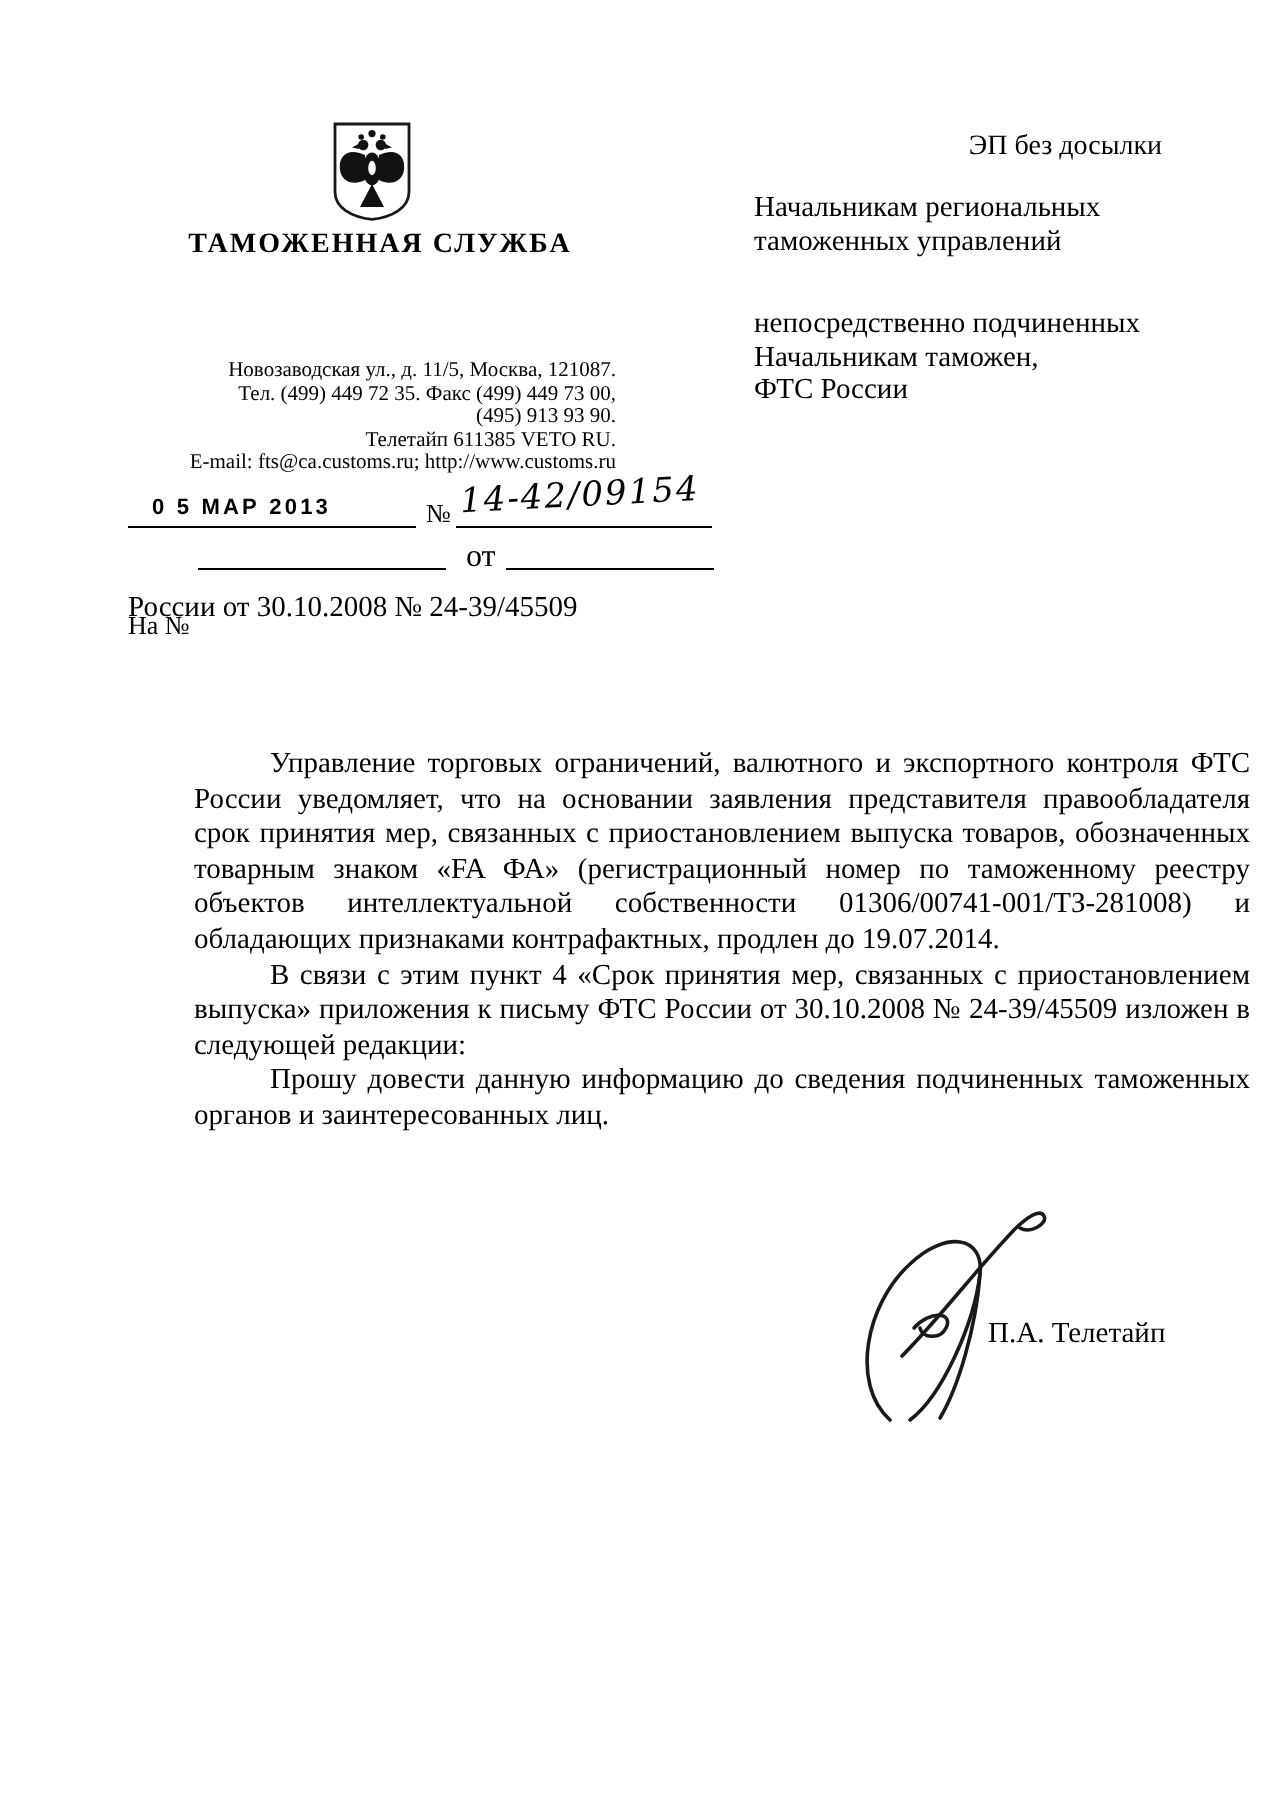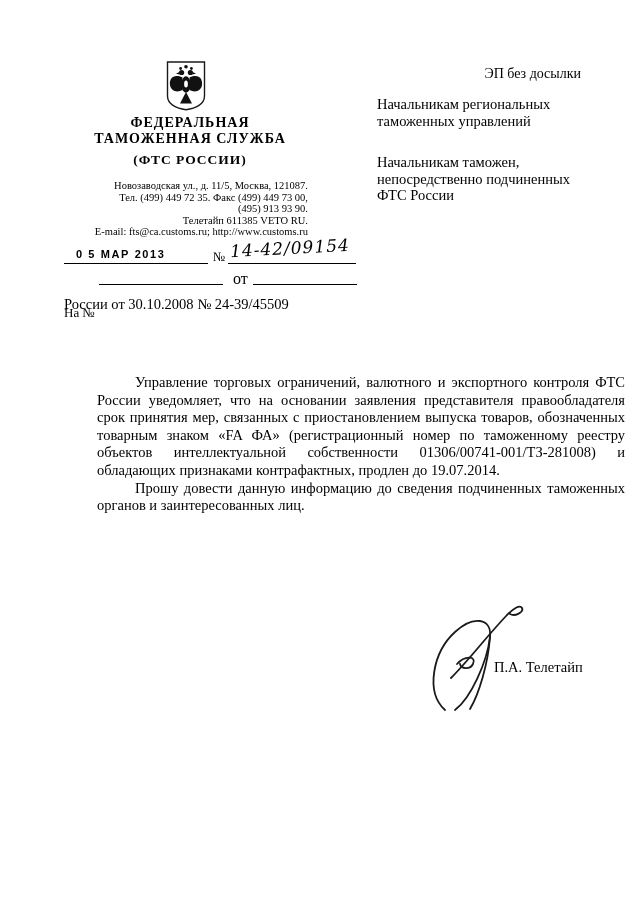--- a/index.html
+++ b/index.html
@@ -68,23 +68,21 @@
         <ellipse cx="20" cy="24" rx="4.6" ry="8.2"></ellipse>
         <path d="M16.5,17 C8,13 3,17.5 4,24.5 C4.8,30.5 11,32.5 16.5,29.5 Z"></path>
         <path d="M23.5,17 C32,13 37,17.5 36,24.5 C35.2,30.5 29,32.5 23.5,29.5 Z"></path>
         <path d="M20,31.5 L14,43 H26 Z"></path>
       </g>
       <ellipse cx="20" cy="23.5" rx="1.9" ry="3.6" fill="#ffffff"></ellipse>
     </svg>
   </div>
 
   <div class="abs lh-col">
-    <div class="org1">ФЕДЕРАЛЬНАЯ</div>
     <div class="org2">ТАМОЖЕННАЯ СЛУЖБА</div>
-    <div class="org3">(ФТС РОССИИ)</div>
   </div>
 
   <div class="abs addr-col">
     <div class="addr-line">Новозаводская ул., д. 11/5, Москва, 121087.</div>
     <div class="addr-line">Тел. (499) 449 72 35. Факс (499) 449 73 00,</div>
     <div class="addr-line">(495) 913 93 90.</div>
     <div class="addr-line">Телетайп 611385 VETO RU.</div>
     <div class="addr-line">E-mail: fts@ca.customs.ru; http://www.customs.ru</div>
   </div>
 
@@ -100,31 +98,32 @@
   <div class="abs rule" style="left:253px;top:284px;width:104px;"></div>
 
   <div class="abs addressee" style="top:96px;">
     <div>Начальникам региональных</div>
     <div>таможенных управлений</div>
   </div>
 
   <div class="abs ep-note">ЭП без досылки</div>
 
   <div class="abs addressee" style="top:154px;">
+    <div>непосредственно подчиненных</div>
     <div>Начальникам таможен,</div>
-    <div>непосредственно подчиненных</div>
     <div>ФТС России</div>
   </div>
 
   <div class="abs subject">
     <div>России от 30.10.2008 № 24-39/45509</div>
   </div>
 
   <div class="abs body-text">
     <p class="indent">Управление торговых ограничений, валютного и экспортного контроля ФТС России уведомляет, что на основании заявления представителя правообладателя срок принятия мер, связанных с приостановлением выпуска товаров, обозначенных товарным знаком «FA ФА» (регистрационный номер по таможенному реестру объектов интеллектуальной собственности 01306/00741-001/ТЗ-281008) и обладающих признаками контрафактных, продлен до 19.07.2014.</p>
+    <p class="indent">В связи с этим пункт 4 «Срок принятия мер, связанных с приостановлением выпуска» приложения к письму ФТС России от 30.10.2008 № 24-39/45509 изложен в следующей редакции:</p>
     <p class="indent">Прошу довести данную информацию до сведения подчиненных таможенных органов и заинтересованных лиц.</p>
   </div>
 
 
   <div class="abs sig-svg">
     <svg viewBox="0 0 118 112" width="118" height="112" xmlns="http://www.w3.org/2000/svg" fill="none" stroke="#1a1a1a" stroke-width="1.8" stroke-linecap="round">
       <path d="M20,108 C0,90 8,50 30,30 C48,13 67,16 65,35 C62,60 46,96 30,108"></path>
       <path d="M26,76 C44,58 62,34 82,13 C88,7 95,2 97,6 C99,10 90,15 85,12"></path>
       <path d="M32,62 C40,53 52,54 48,62 C45,68 36,67 35,62"></path>
       <path d="M65,35 C63,62 54,92 45,107"></path>

